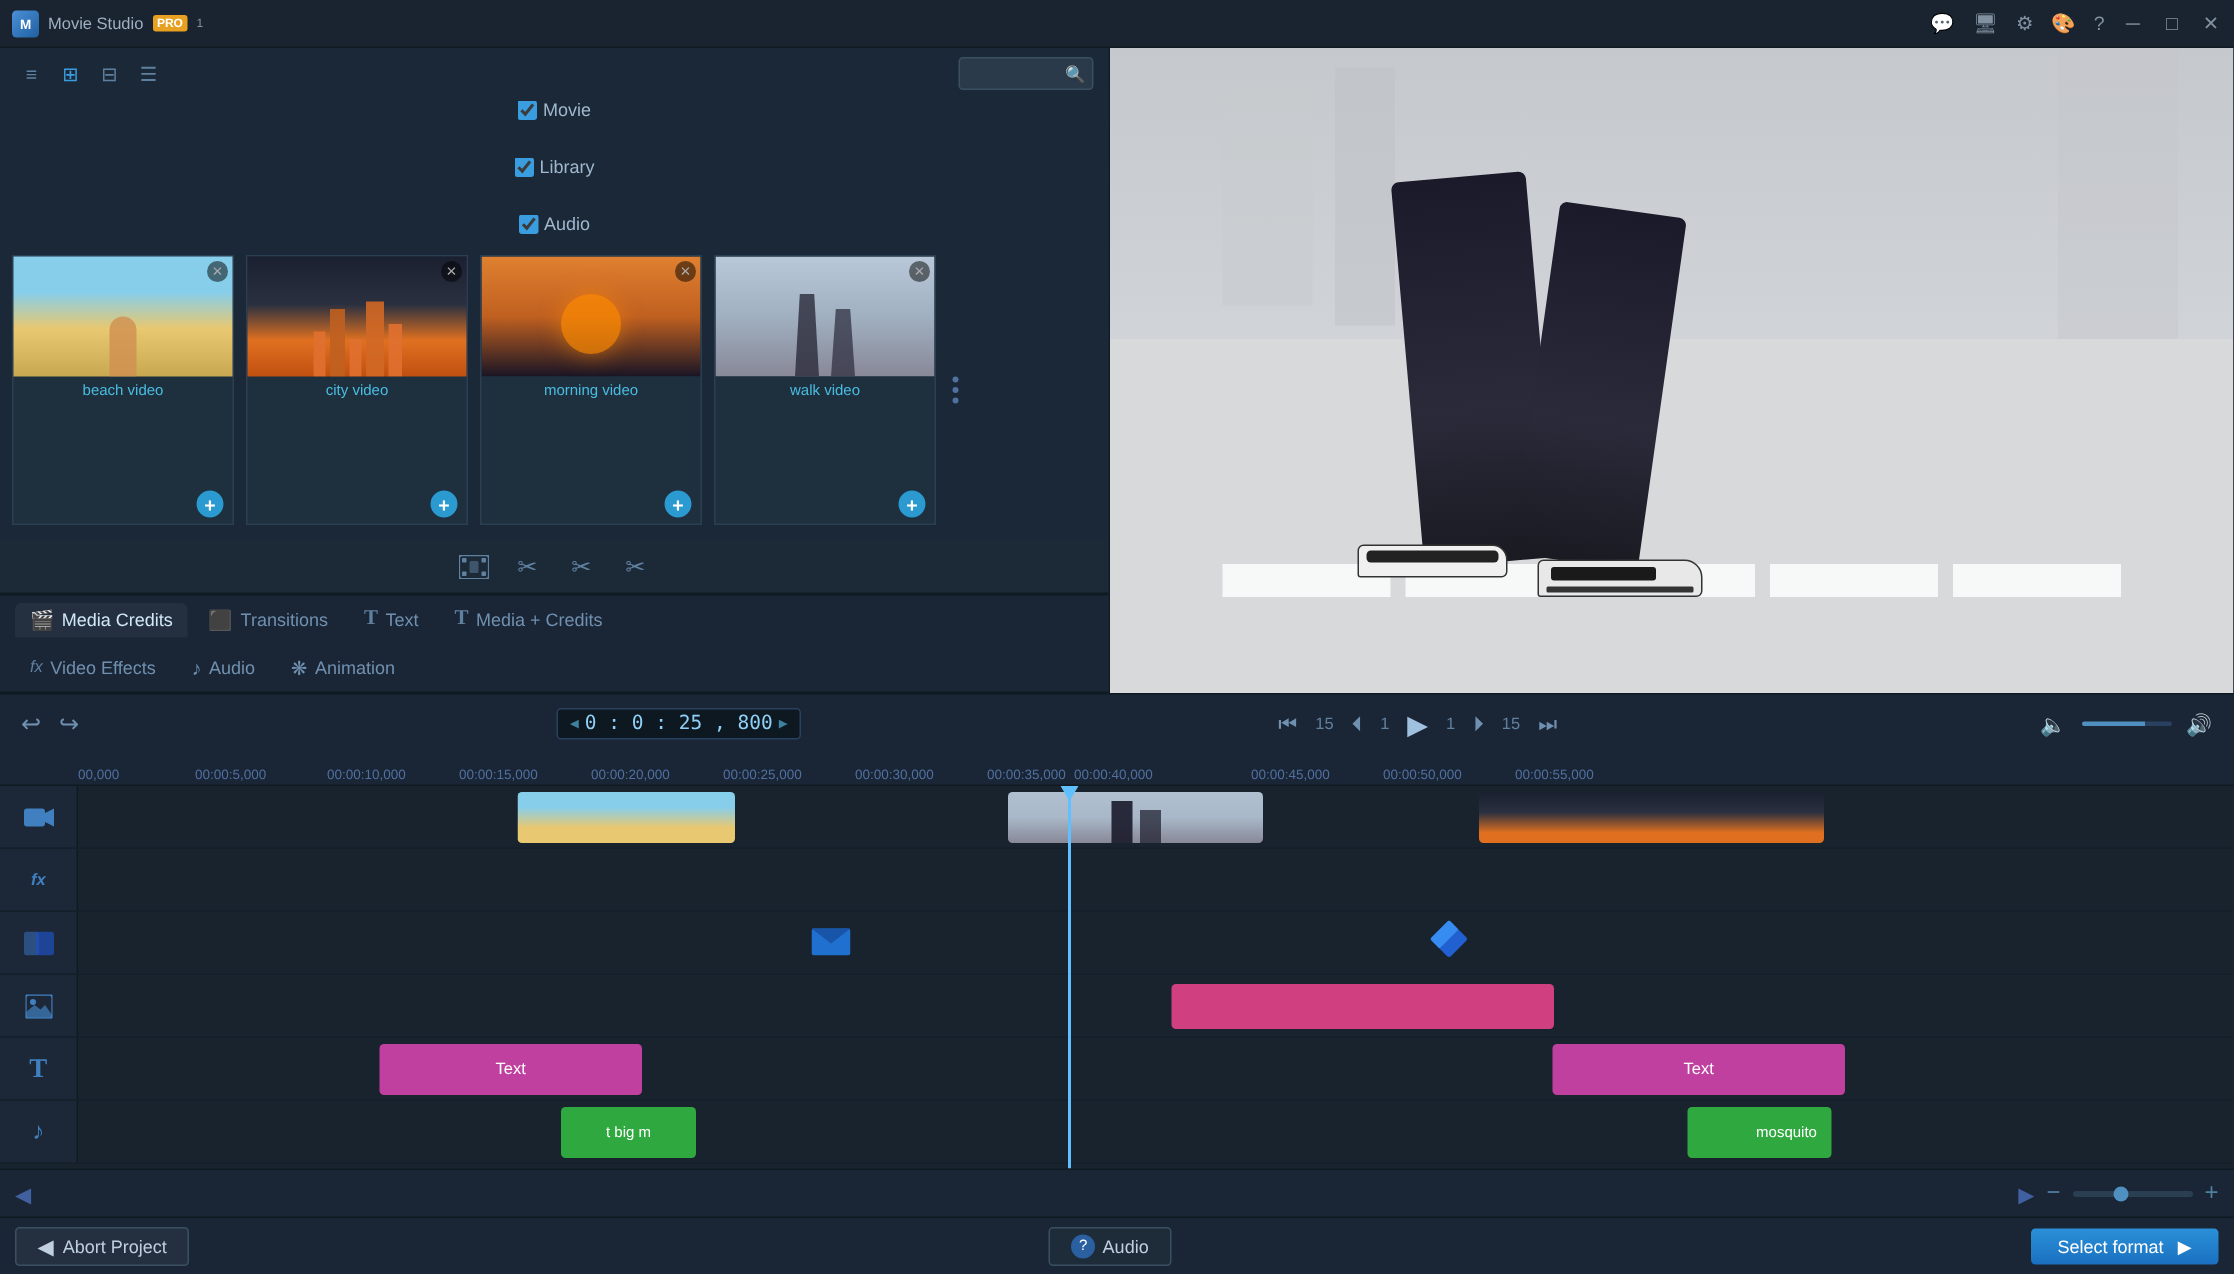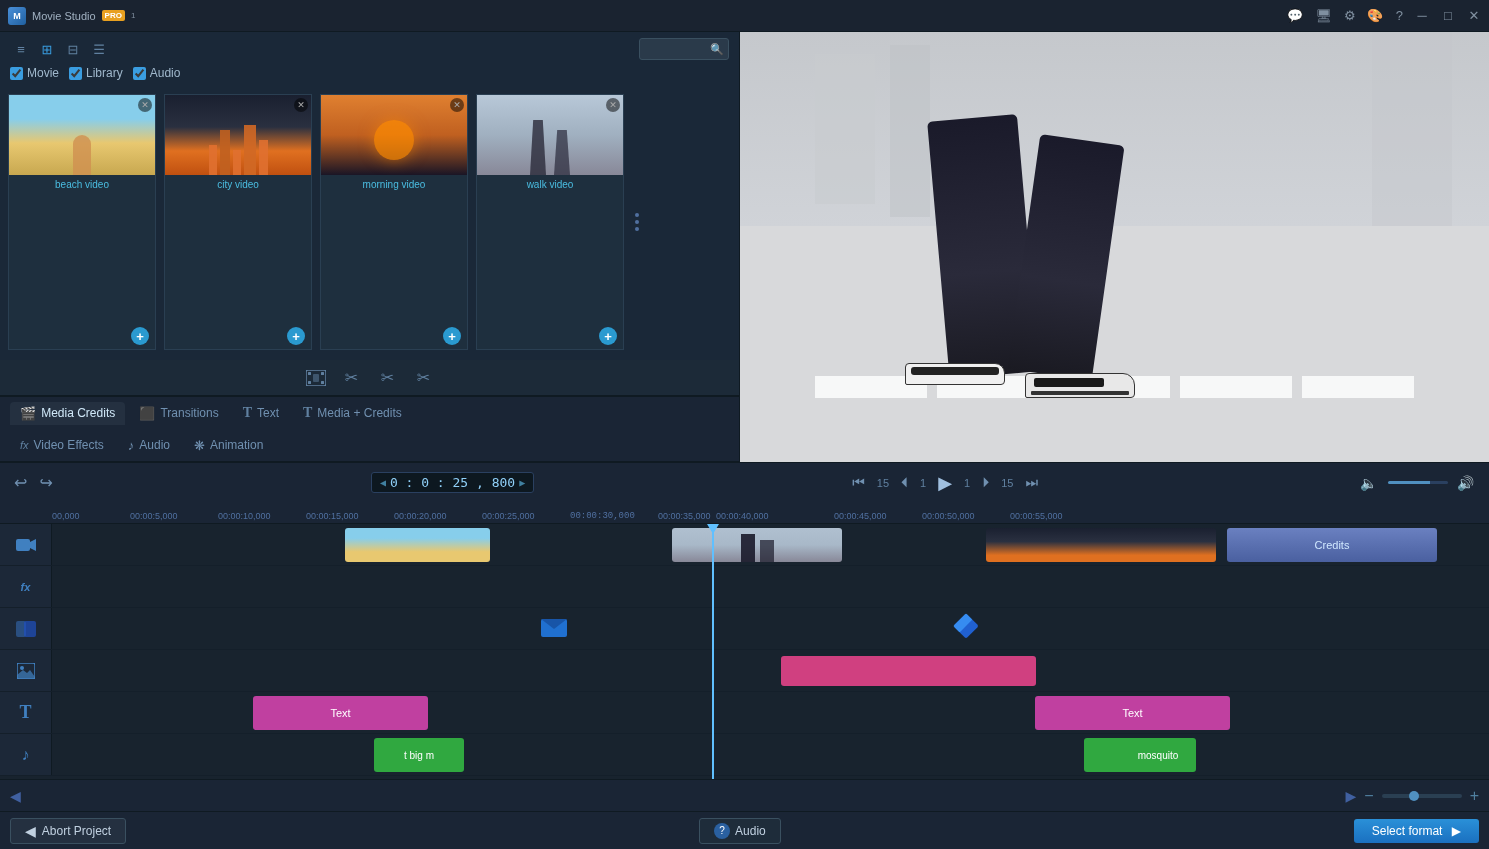--- a/index.html
+++ b/index.html
@@ -106,22 +106,23 @@
       border: none;
       color: #6080a0;
       cursor: pointer;
       display: flex; align-items: center; justify-content: center;
       font-size: 13px;
     }
     .view-btn.active { color: #3a9de0; }
     #filter-row {
       display: flex;
       align-items: center;
-      gap: 10px;
+      gap: 24px;
       margin-bottom: 4px;
+      flex-direction: column;
     }
     .filter-checkbox {
       display: flex;
       align-items: center;
       gap: 4px;
       font-size: 12px;
       color: #a0b8cc;
     }
     .filter-checkbox input[type=checkbox] { accent-color: #3a9de0; width: 13px; height: 13px; }
     #search-box {
@@ -795,21 +796,21 @@
     </div>
 
     <div id="timeline">
       <div id="timeline-ruler">
         <div class="ruler-mark" style="left:52px;">00,000</div>
         <div class="ruler-mark" style="left:130px;">00:00:5,000</div>
         <div class="ruler-mark" style="left:218px;">00:00:10,000</div>
         <div class="ruler-mark" style="left:306px;">00:00:15,000</div>
         <div class="ruler-mark" style="left:394px;">00:00:20,000</div>
         <div class="ruler-mark" style="left:482px;">00:00:25,000</div>
-        <div class="ruler-mark" style="left:570px;font-family:Liberation Mono, monospace;">00:00:30,000</div>
+        <div class="ruler-mark" style="left:570px;">00:00:30,000</div>
         <div class="ruler-mark" style="left:658px;">00:00:35,000</div>
         <div class="ruler-mark" style="left:716px;">00:00:40,000</div>
         <div class="ruler-mark" style="left:834px;">00:00:45,000</div>
         <div class="ruler-mark" style="left:922px;">00:00:50,000</div>
         <div class="ruler-mark" style="left:1010px;">00:00:55,000</div>
       </div>
 
       <div id="timeline-tracks">
 
         <div class="playhead" id="playhead" style="left:712px;"></div>
@@ -832,23 +833,20 @@
               <div style="width:100%;height:100%;background:linear-gradient(180deg,#b0c0d0 0%,#a8b8c8 50%,#888898 100%);display:flex;align-items:flex-end;justify-content:center;gap:5px;padding-bottom:0;">
                 <div style="width:14px;height:28px;background:#1a1a2a;opacity:0.9;"></div>
                 <div style="width:14px;height:22px;background:#1a1a2a;opacity:0.7;"></div>
               </div>
             </div>
 
             <div class="seg seg-video" style="left:934px; width:230px; background:none; padding:0; top:4px; height:34px; overflow:hidden; border-radius:3px;">
               <div style="width:100%;height:100%;background:linear-gradient(180deg,#1a2030 0%,#2a3040 40%,#e07020 80%);"></div>
             </div>
 
-            <div class="seg seg-credits" style="left:1175px; width:210px;">
-              <span>Credits</span>
-            </div>
           </div>
         </div>
 
         <div class="track-row">
           <div class="track-label" style="font-size:11px; font-style:italic; color:#4080c0; font-weight:bold;">fx</div>
           <div class="track-content"></div>
         </div>
 
         <div class="track-row">
           <div class="track-label">
@@ -899,21 +897,21 @@
             </div>
           </div>
         </div>
 
         <div class="track-row">
           <div class="track-label" style="font-size:16px;">♪</div>
           <div class="track-content">
             <div class="seg seg-audio" style="left:322px; width:90px; font-size:10px;">
               <span>t big m</span>
             </div>
-            <div class="seg seg-audio" style="left:1032px; width:112px; font-size:10px;padding-left:36px;">
+            <div class="seg seg-audio" style="left:1073px; width:96px; font-size:10px;padding-left:36px;">
               <span>mosquito</span>
             </div>
           </div>
         </div>
 
       </div>
 
       <div id="timeline-footer">
         <div style="font-size:14px; color:#4060a0; cursor:pointer;">◀</div>
         <div class="scroll-track">

